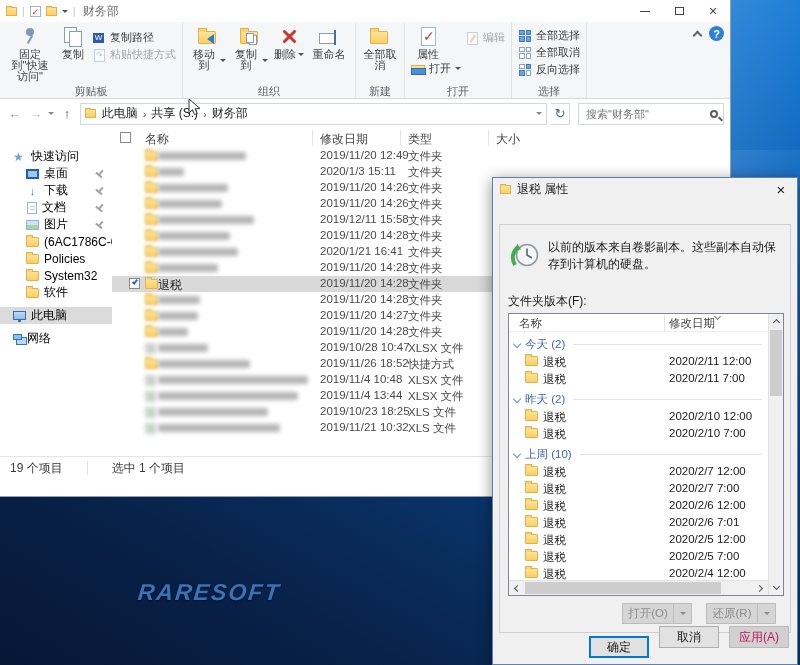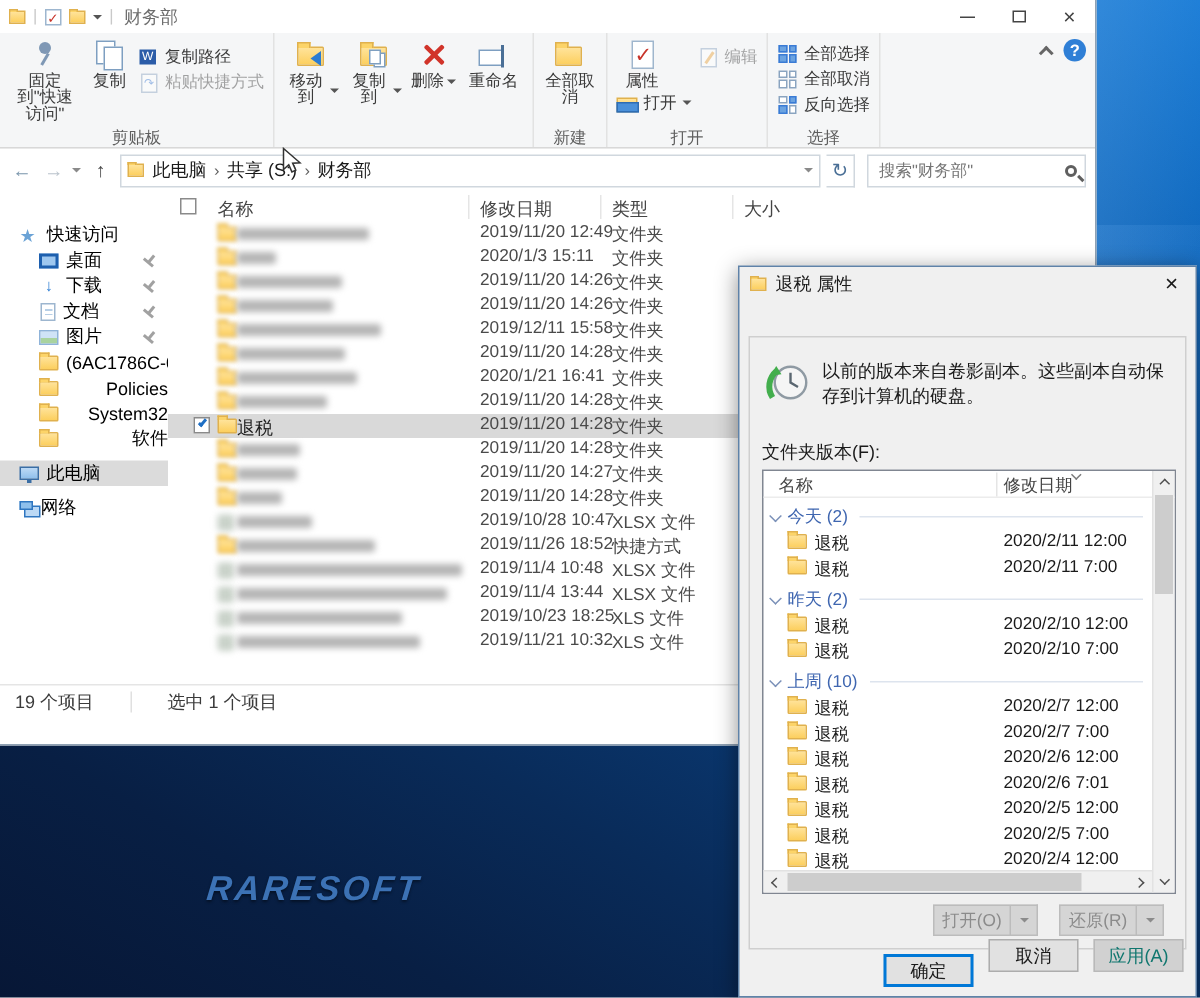--- a/index.html
+++ b/index.html
@@ -91,21 +91,21 @@
   .addr-right{margin-left:auto;display:flex;align-items:center;gap:6px;}
   .refreshbox{height:22px;width:20px;border:1px solid #d0d7de;border-left:none;display:flex;align-items:center;justify-content:center;color:#4a6f96;font-size:13px;}
   .searchbox{height:22px;width:146px;border:1px solid #d0d7de;margin-left:4px;display:flex;align-items:center;padding:0 5px;}
   .searchbox input{border:none;outline:none;flex:1;font-size:11px;color:#767676;font-family:inherit;background:transparent;min-width:0;}
   .mag{width:8px;height:8px;border:2px solid #5f5f5f;border-radius:50%;position:relative;flex:none;}
   .mag::after{content:'';position:absolute;left:6px;top:6px;width:5px;height:2px;background:#5f5f5f;transform:rotate(45deg);}
   
   .main{position:relative;height:328px;display:flex;}
   .sidebar{width:112px;padding-top:20px;flex:none;overflow:hidden;}
   .side-item{height:17px;display:flex;align-items:center;padding-left:13px;gap:5px;white-space:nowrap;}
-  .side-item.lv1{padding-left:26px;justify-content:space-between;}
+  .side-item.lv1{padding-left:26px;}
   .side-item.gap{margin-top:6px;}
   .side-item.sel{background:#dbdbdb;}
   .side-label{font-size:12px;color:#000000;overflow:hidden;}
   .pin{width:9px;height:9px;position:relative;margin-left:auto;margin-right:8px;flex:none;transform:rotate(40deg);opacity:.8;}
   .pin::before{content:'';position:absolute;left:4px;top:0;width:2px;height:6px;background:#8a8a8a;}
   .pin::after{content:'';position:absolute;left:1px;top:5px;width:8px;height:2px;background:#8a8a8a;}
   
   .ic{flex:none;display:inline-block;}
   .ic-folder{width:13px;height:10px;background:linear-gradient(180deg,#ffe39a,#fccf5e);border:1px solid #e0b14e;border-radius:1px;position:relative;}
   .ic-folder::before{content:'';position:absolute;left:-1px;top:-3px;width:5px;height:2px;background:#fcd469;border:1px solid #e0b14e;border-bottom:0;}
@@ -177,21 +177,21 @@
   .v-thumb{position:absolute;left:1px;right:1px;top:16px;height:66px;background:#cdcdcd;}
   .h-thumb{position:absolute;top:1px;bottom:1px;left:16px;width:196px;background:#cdcdcd;}
   .split-row{position:absolute;left:0;right:14px;top:378px;display:flex;justify-content:flex-end;gap:14px;}
   .splitbtn{display:flex;}
   .sp-main{width:52px;height:21px;background:#d5d5d5;border:1px solid #bcbcbc;color:#8b8b8b;display:flex;align-items:center;justify-content:center;font-size:11.5px;}
   .sp-arrow{width:18px;height:21px;background:#d5d5d5;border:1px solid #bcbcbc;border-left:none;display:flex;align-items:center;justify-content:center;}
   .sp-arrow .tri{border-top-color:#8b8b8b;}
   .dlg-buttons{position:absolute;left:0;right:8px;bottom:6px;display:flex;justify-content:flex-end;gap:10px;}
   .dbtn{width:60px;height:22px;display:flex;align-items:center;justify-content:center;font-size:12px;background:#e1e1e1;border:1px solid #adadad;}
   .dbtn.default{border:2px solid #0078d7;margin-top:10px;}
-  .dbtn.disabled{background:#d1d1d1;border-color:#b9b9b9;color:#0f766e;}
+  .dbtn.disabled{background:#d1d1d1;border-color:#b9b9b9;color:#be185d;}
   
   .mini-folder{width:11px;height:9px;background:linear-gradient(180deg,#ffe39a,#fccf5e);border:1px solid #e0b14e;position:relative;}
   .mini-folder::before{content:'';position:absolute;left:-1px;top:-2px;width:4px;height:1px;background:#fcd469;border:1px solid #e0b14e;border-bottom:0;}
   .mini-check{width:11px;height:11px;background:#fff;border:1px solid #9db6cf;color:#c8342a;font-size:9px;line-height:10px;text-align:center;font-weight:bold;}
   .cursor{position:absolute;z-index:50;}
 </style>
 </head>
 <body>
 
 <div class="desktop">
@@ -275,20 +275,21 @@
           <div class="rlbl">
               <span>删除</span>
               <span class="tri"></span>
             </div>
         </div>
         <div class="rbtn" style="width:44px">
           <div class="bi bi-ren"></div>
           <div class="rlbl">重命名</div>
         </div>
       </div>
+      <div class="rg-label">组织</div>
     </div>
 
     <div class="rgroup">
       <div class="rg-body">
         <div class="rbtn" style="width:40px">
           <div class="bi">
               <div class="fold"></div>
             </div>
           <div class="rlbl">全部取消</div>
         </div>

